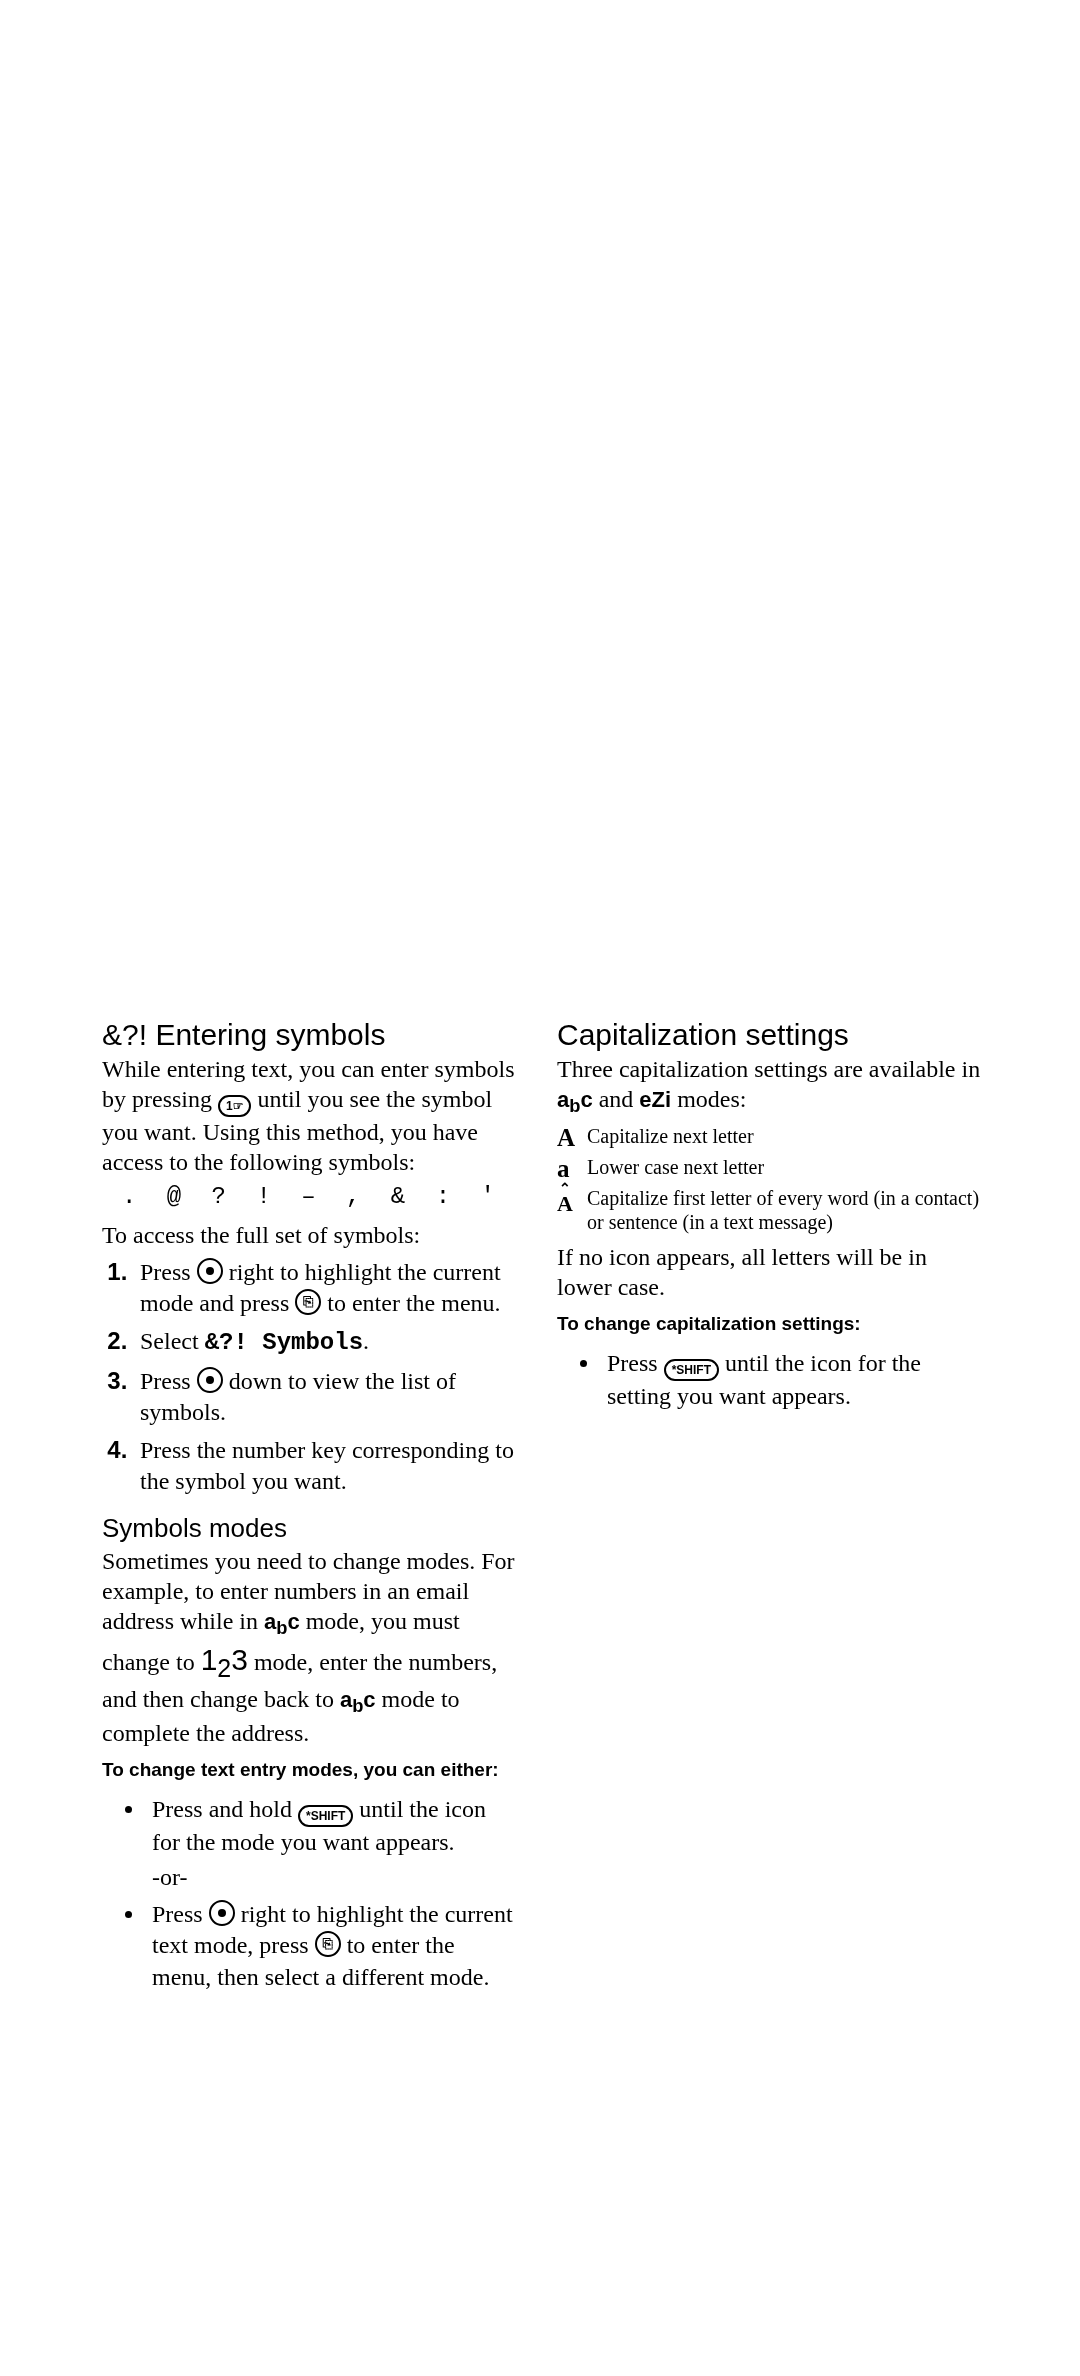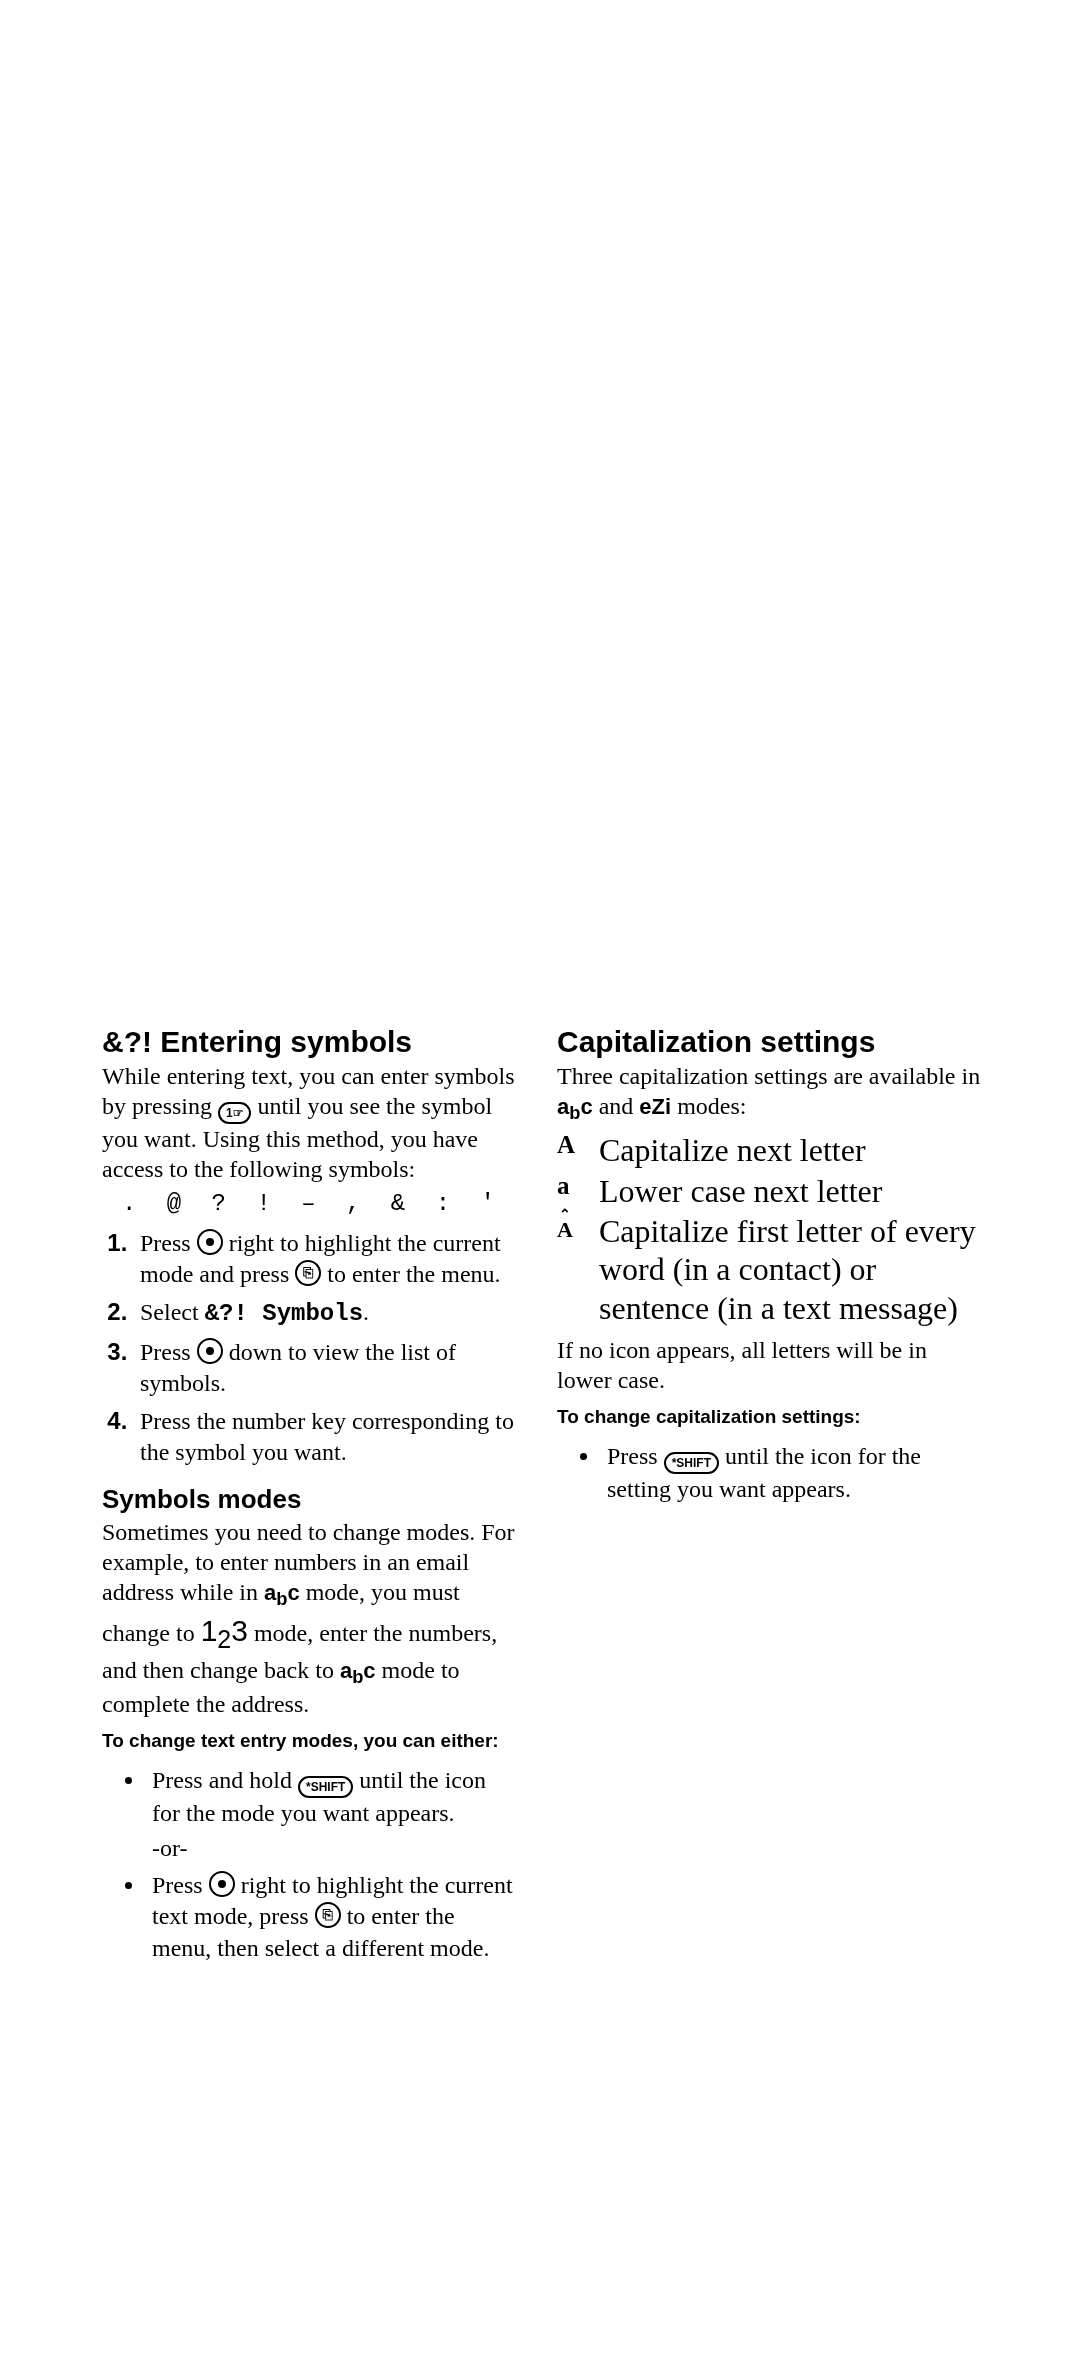--- a/index.html
+++ b/index.html
@@ -23,22 +23,22 @@
     gap: 30px;
   }
   .col {
     width: 425px;
   }
   .sans {
     font-family: Helvetica, Arial, sans-serif;
   }
   h2.section {
     font-family: Helvetica, Arial, sans-serif;
-    font-weight: bold;
-    margin: 15px 0 2px 0;
+    font-weight: normal;
+    margin: 8px 0 2px 0;
   }
   h2.main {
     font-size: 30px;
   }
   h2.sub {
     font-size: 26px;
     margin-top: 16px;
   }
   p {
     margin: 0 0 6px 0;
@@ -154,23 +154,22 @@
   }
   .cap-icon {
     width: 30px;
     font-family: "Times New Roman", serif;
     font-weight: bold;
     font-size: 25px;
     flex-shrink: 0;
     line-height: 1.15;
   }
   .cap-text {
-    font-size: 32px;
+    font-size: 20px;
     line-height: 1.2;
-    margin-left: 12px;
   }
   .cap-shift {
     display: inline-block;
     position: relative;
     width: 20px;
     height: 28px;
   }
   .cap-shift .arrow {
     position: absolute;
     top: -5px;
@@ -201,20 +200,21 @@
       <h2 class="section main">
         <span class="sans">&amp;?!</span>
         <span>Entering symbols</span>
       </h2>
       <p>
         <span>While entering text, you can enter symbols by pressing </span>
         <span class="pill-icon">1☞</span>
         <span> until you see the symbol you want. Using this method, you have access to the following symbols:</span>
       </p>
       <div class="symbol-row">. @ ? ! – , &amp; : '</div>
+      <p>To access the full set of symbols:</p>
       <ol>
         <li>
           <span>Press </span>
           <span class="nav-icon"></span>
           <span> right to highlight the current mode and press </span>
           <span class="ok-icon"></span>
           <span> to enter the menu.</span>
         </li>
         <li>
           <span>Select </span>

